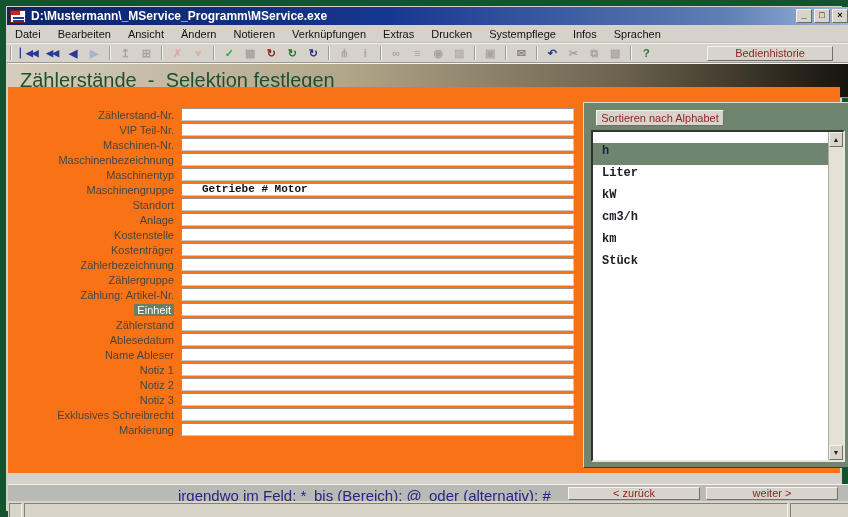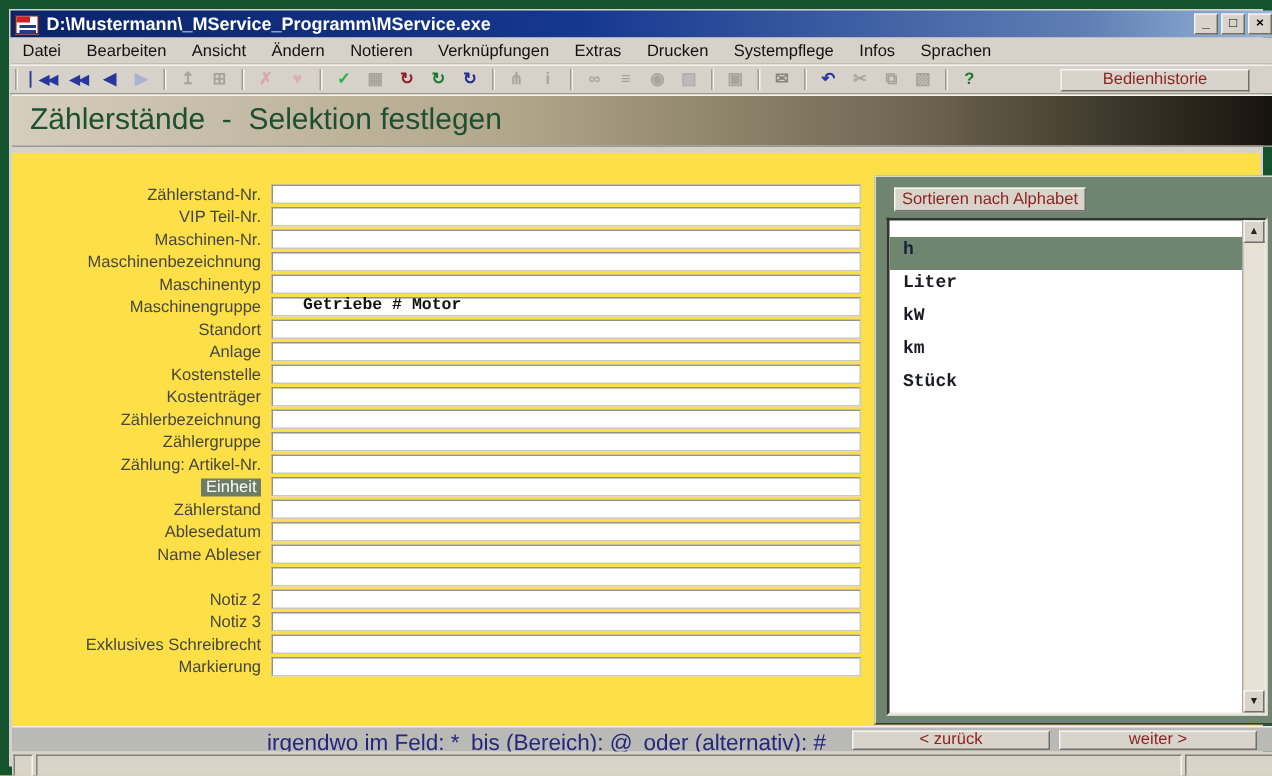--- a/index.html
+++ b/index.html
@@ -40,21 +40,21 @@
     color:#8e2323; font-size:11px; text-align:center; line-height:13px; }
 
   
   .header { position:absolute; left:2px; top:57px; width:844px; height:35px;
     background:linear-gradient(90deg,#d5cdbd 0%,#b1a68a 40%,#6d6450 72%,#15120c 100%);
     border-top:1px solid #f4f3ee; border-bottom:1px solid #9a9890;
     display:flex; align-items:center; }
   .header-title { color:#1d4f30; font-size:20px; padding-left:12px; white-space:pre; }
 
   
-  .main { position:absolute; left:2px; top:96px; width:832px; height:386px; background:#fde047; }
+  .main { position:absolute; left:2px; top:81px; width:832px; height:386px; background:#f97316; }
 
   #form-rows { position:absolute; left:0; top:21px; width:580px; }
   .form-row { position:absolute; left:0; width:575px; height:15px; }
   .f-label { position:absolute; left:0; width:166px; top:1px; text-align:right;
     font-size:11px; line-height:13px; color:#46463f; white-space:nowrap; }
   .f-label .hl { background:#6d7c64; color:#fff; padding:0 3px; }
   .f-field { position:absolute; left:173px; top:0; width:393px; height:13px; background:#fff;
     border:1px solid #94928a; border-bottom-color:#cac8c0; border-right-color:#cac8c0; }
   .f-value { font-family:"Liberation Mono", monospace; font-size:11px; font-weight:700;
     line-height:11px; color:#111; padding-left:20px; white-space:pre; display:block; }
@@ -267,20 +267,21 @@
             <span class="f-value"></span>
           </div>
         </div>
         <div class="form-row" style="top: 240px;">
           <span class="f-label">Name Ableser</span>
           <div class="f-field">
             <span class="f-value"></span>
           </div>
         </div>
         <div class="form-row" style="top: 255px;">
+          <span class="f-label">Notiz 1</span>
           <div class="f-field">
             <span class="f-value"></span>
           </div>
         </div>
         <div class="form-row" style="top: 270px;">
           <span class="f-label">Notiz 2</span>
           <div class="f-field">
             <span class="f-value"></span>
           </div>
         </div>
@@ -304,20 +305,21 @@
         </div>
       </div>
 
     <div class="panel">
       <div class="sort-btn">Sortieren nach Alphabet</div>
       <div class="listbox">
         <div class="list-content" id="list-items">
             <div class="list-item selected">h</div>
             <div class="list-item">Liter</div>
             <div class="list-item">kW</div>
+            <div class="list-item">cm3/h</div>
             <div class="list-item">km</div>
             <div class="list-item">Stück</div>
           </div>
         <div class="sb">
           <div class="sb-btn sb-up">▲</div>
           <div class="sb-btn sb-down">▼</div>
         </div>
       </div>
     </div>
   </div>

